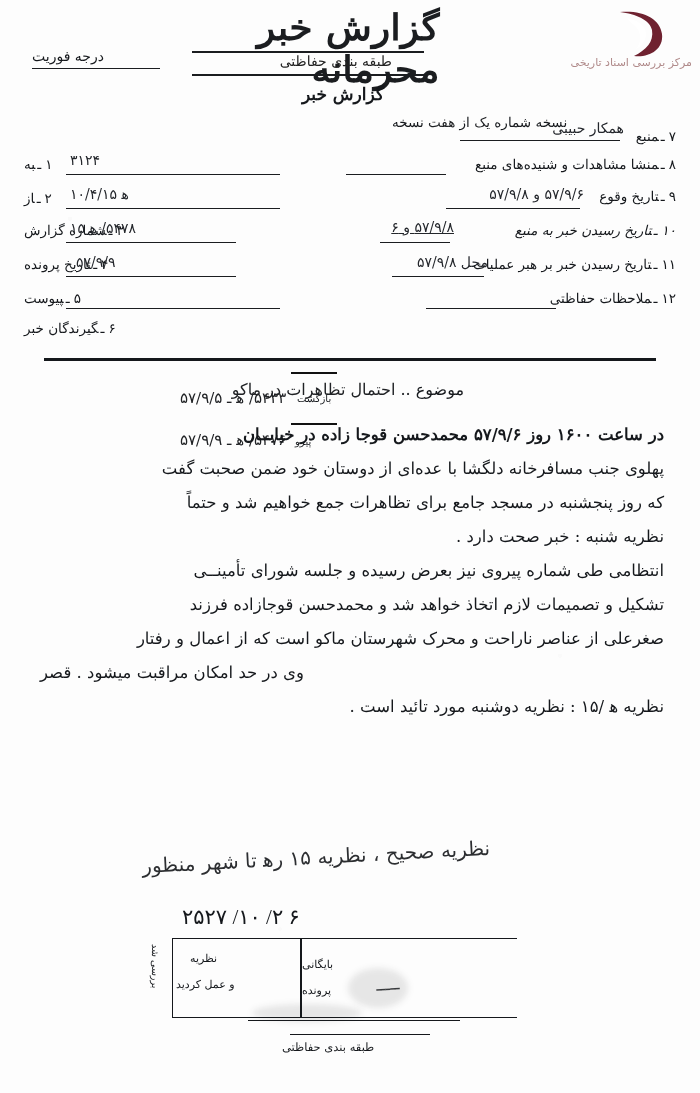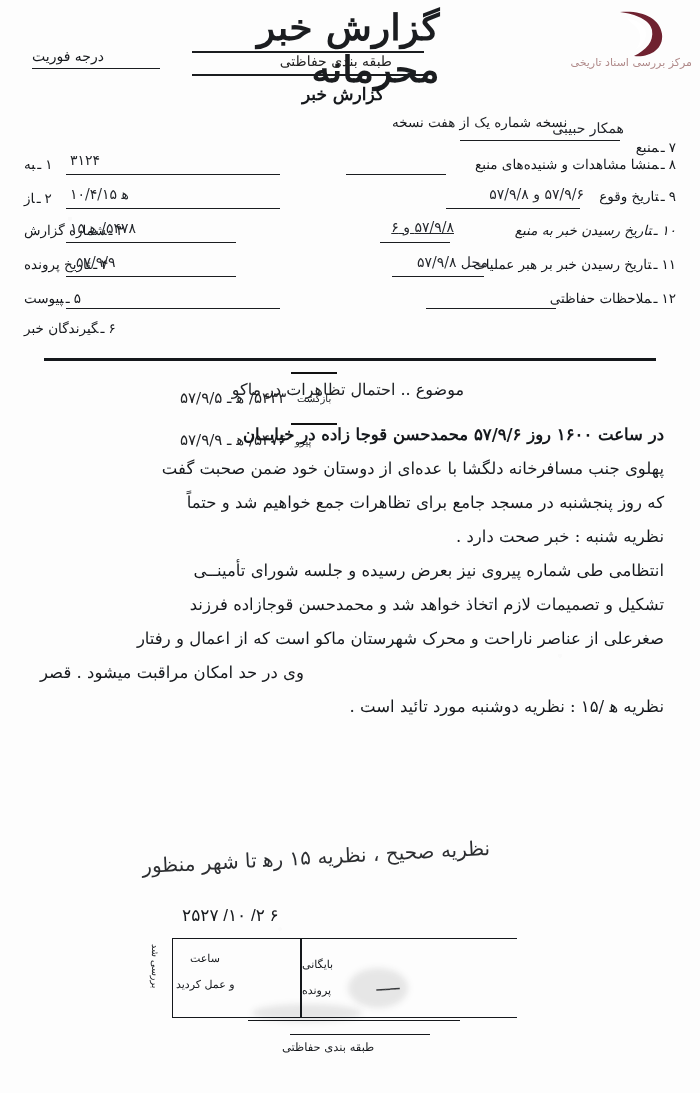--- a/index.html
+++ b/index.html
@@ -238,22 +238,22 @@
     transform: rotate(-3deg);
     white-space: nowrap;
     opacity: .92;
   }
 
   
   .date-stamp {
     position: absolute;
     top: 905px;
     left: 182px;
-    font-family: Liberation Sans, sans-serif;
-    font-size: 17px;
+    font-family: Liberation Serif, serif;
+    font-size: 21px;
     color: #15181c;
     letter-spacing: 1px;
   }
 
   
   .box-right {
     position: absolute;
     top: 938px;
     left: 172px;
     width: 128px;
@@ -348,21 +348,21 @@
       <span>نسخه شماره</span>
       <span class="hand">یک</span>
       <span>از</span>
       <span class="hand">هفت</span>
       <span>نسخه</span>
     </span>
   </div>
 
   <div class="fields">
 
-    <div class="field" style="top:27px; right:0;">
+    <div class="field" style="top:16px; right:0;">
       <span class="num">۷</span><span class="dash">ـ</span><span>منبع</span>
     </div>
     <div class="fill hand" style="top:8px; right:52px;">همکار حبیبی</div>
     <div class="fline" style="top:28px; right:56px; width:160px;"></div>
 
     <div class="field" style="top:44px; right:0;">
       <span class="num">۸</span><span class="dash">ـ</span><span>منشا مشاهدات و شنیده‌های منبع</span>
     </div>
     <div class="fline" style="top:62px; right:230px; width:100px;"></div>
 
@@ -458,21 +458,21 @@
 
   <div class="date-stamp">۶ ۲/ ۱۰/ ۲۵۲۷</div>
 
   <div class="side-label">بررسی شد</div>
 
   <div class="box-right"></div>
   <div class="box-label" style="top:958px; left:302px;">بایگانی</div>
   <div class="box-label" style="top:984px; left:302px;">پرونده</div>
 
   <div class="box-left"></div>
-  <div class="box-label" style="top:952px; left:190px;">ساعت</div>
+  <div class="box-label" style="top:952px; left:190px;">نظریه</div>
   <div class="box-label" style="top:978px; left:176px;">و عمل کردید</div>
 
   <div class="sig-scrawl" style="top:975px; left:376px; transform:rotate(-4deg);">ـــ‌ــ</div>
   <div class="sig-line" style="top:1020px; left:248px; width:212px;"></div>
   <div class="sig-line" style="top:1034px; left:290px; width:140px;"></div>
   <div class="sig-caption" style="top:1040px; left:282px;">طبقه بندی حفاظتی</div>
 
   <div class="smudge" style="top:968px; left:348px; width:60px; height:40px;"></div>
   <div class="smudge" style="top:1004px; left:252px; width:110px; height:18px;"></div>
 

